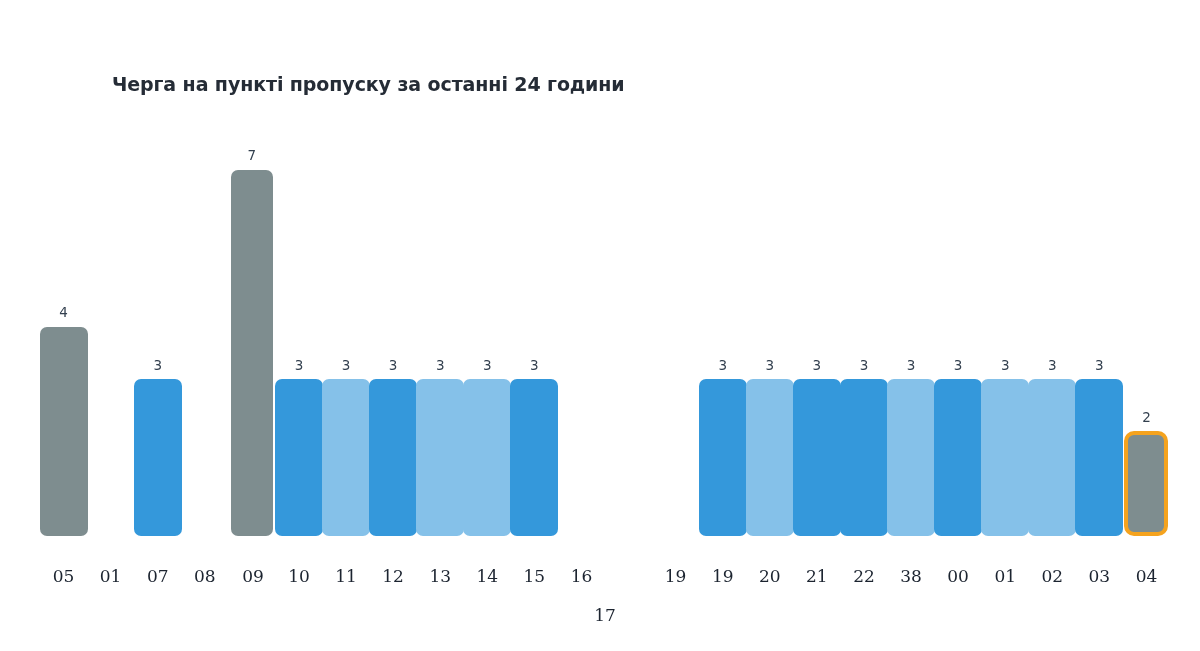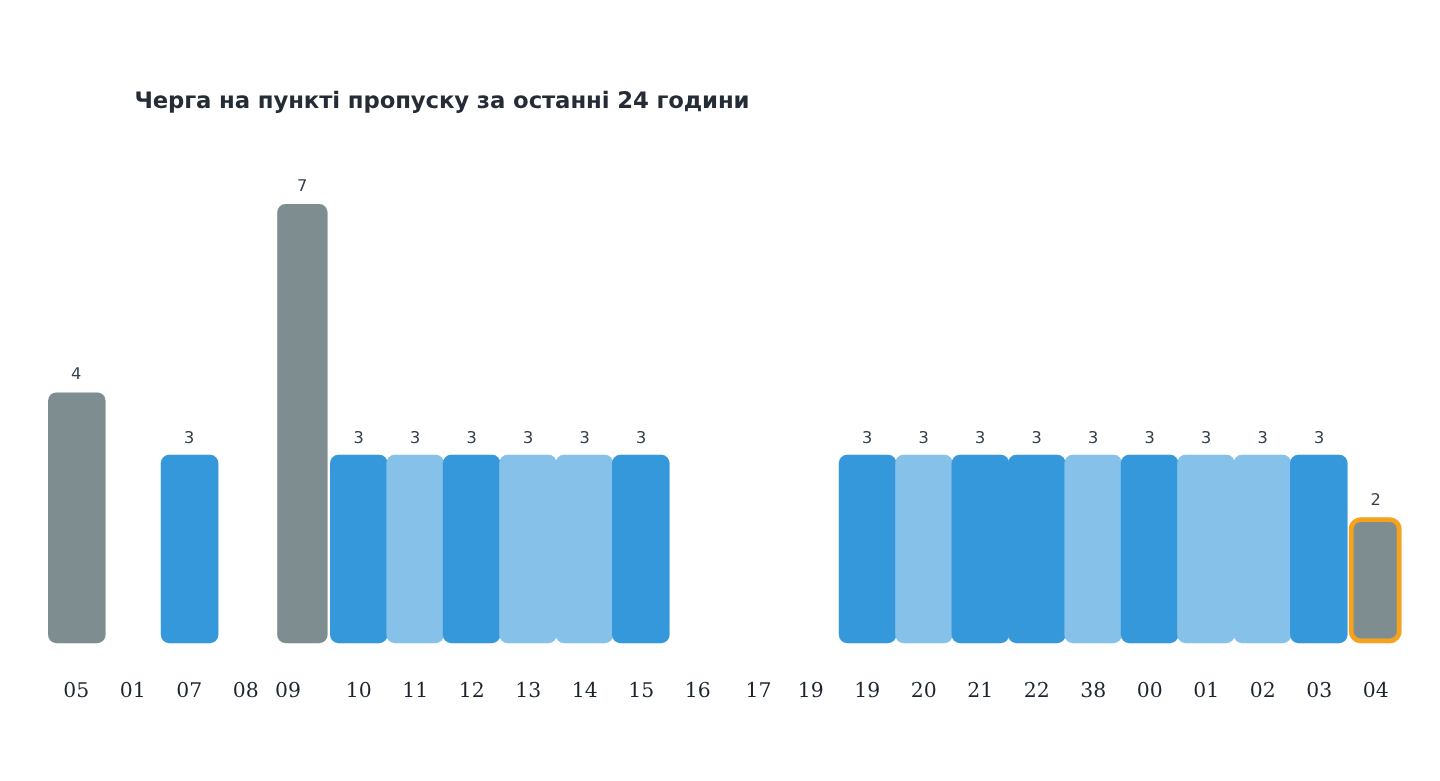--- a/index.html
+++ b/index.html
@@ -223,29 +223,29 @@
         <div class="bar-slot" style="left: 1082.46px;">
           <div class="bar-value">2</div>
           <div class="bar-rect current" style="height: 104.6px; width: 44px;"></div>
         </div>
       </div>
     <div class="axis-layer">
         <div class="axis-tick" style="left: -0.458333px;">05</div>
         <div class="axis-tick" style="left: 46.625px;">01</div>
         <div class="axis-tick" style="left: 93.7083px;">07</div>
         <div class="axis-tick" style="left: 140.792px;">08</div>
-        <div class="axis-tick" style="left: 176px;">09</div>
+        <div class="axis-tick" style="left: 189px;">09</div>
         <div class="axis-tick" style="left: 234.958px;">10</div>
         <div class="axis-tick" style="left: 282.042px;">11</div>
         <div class="axis-tick" style="left: 329.125px;">12</div>
         <div class="axis-tick" style="left: 376.208px;">13</div>
         <div class="axis-tick" style="left: 423.292px;">14</div>
         <div class="axis-tick" style="left: 470.375px;">15</div>
         <div class="axis-tick" style="left: 517.458px;">16</div>
-        <div class="axis-tick" style="left: 568px;">17</div>
+        <div class="axis-tick" style="left: 541px; margin-top: 39px;">17</div>
         <div class="axis-tick" style="left: 611.625px;">19</div>
         <div class="axis-tick" style="left: 658.708px;">19</div>
         <div class="axis-tick" style="left: 705.792px;">20</div>
         <div class="axis-tick" style="left: 752.875px;">21</div>
         <div class="axis-tick" style="left: 799.958px;">22</div>
         <div class="axis-tick" style="left: 847.042px;">38</div>
         <div class="axis-tick" style="left: 894.125px;">00</div>
         <div class="axis-tick" style="left: 941.208px;">01</div>
         <div class="axis-tick" style="left: 988.292px;">02</div>
         <div class="axis-tick" style="left: 1035.38px;">03</div>

